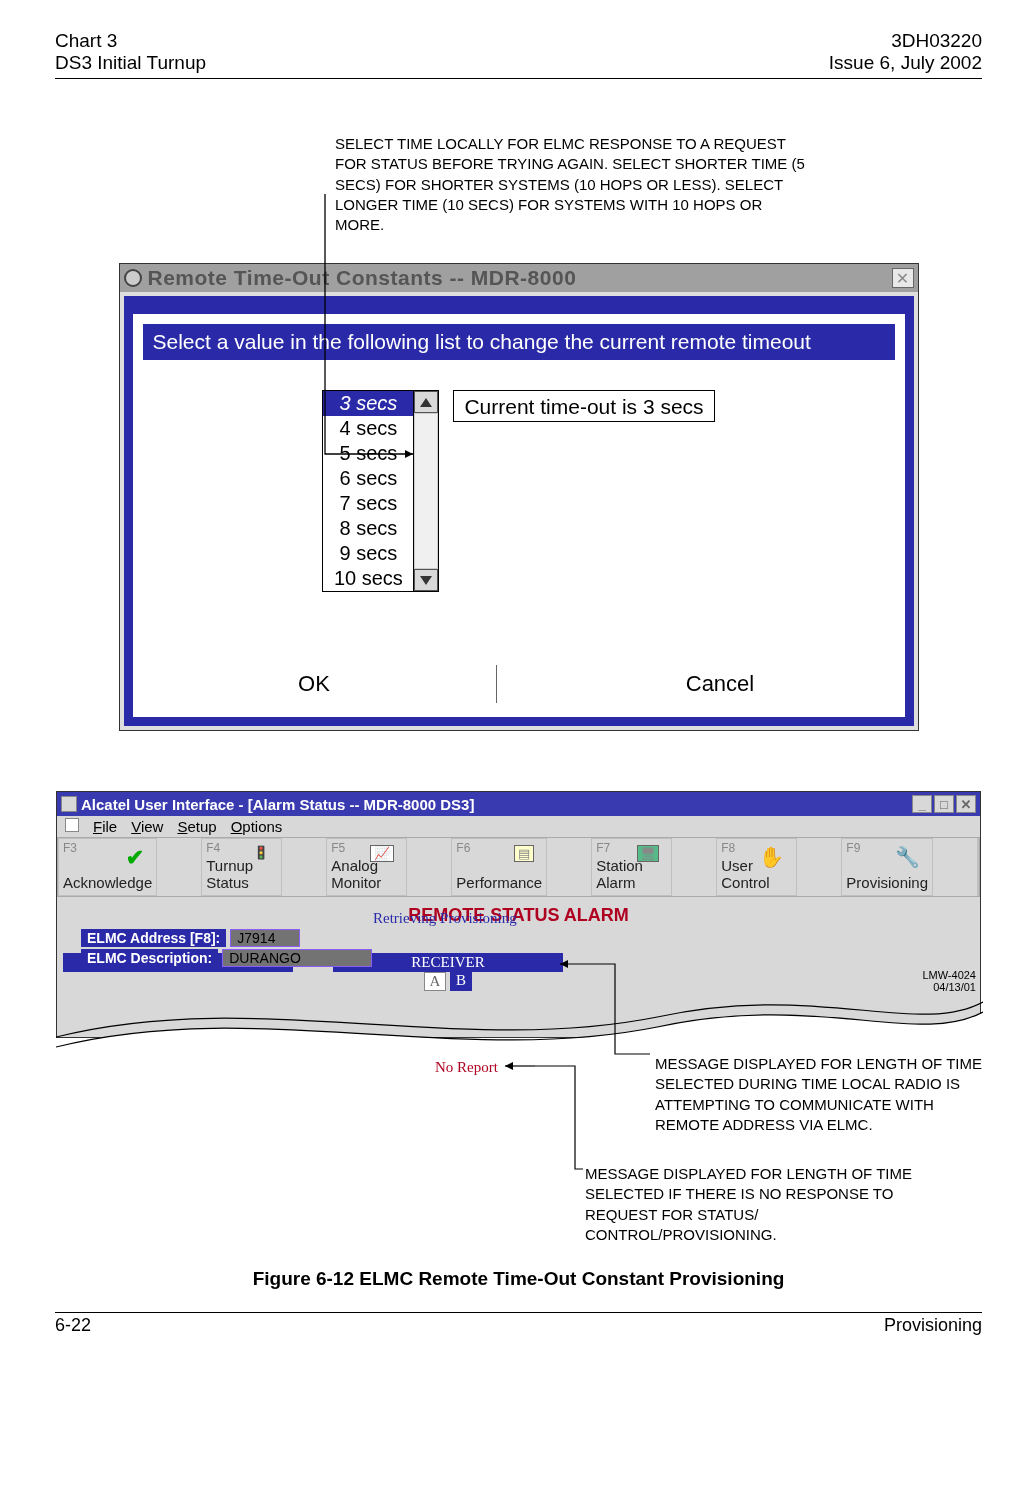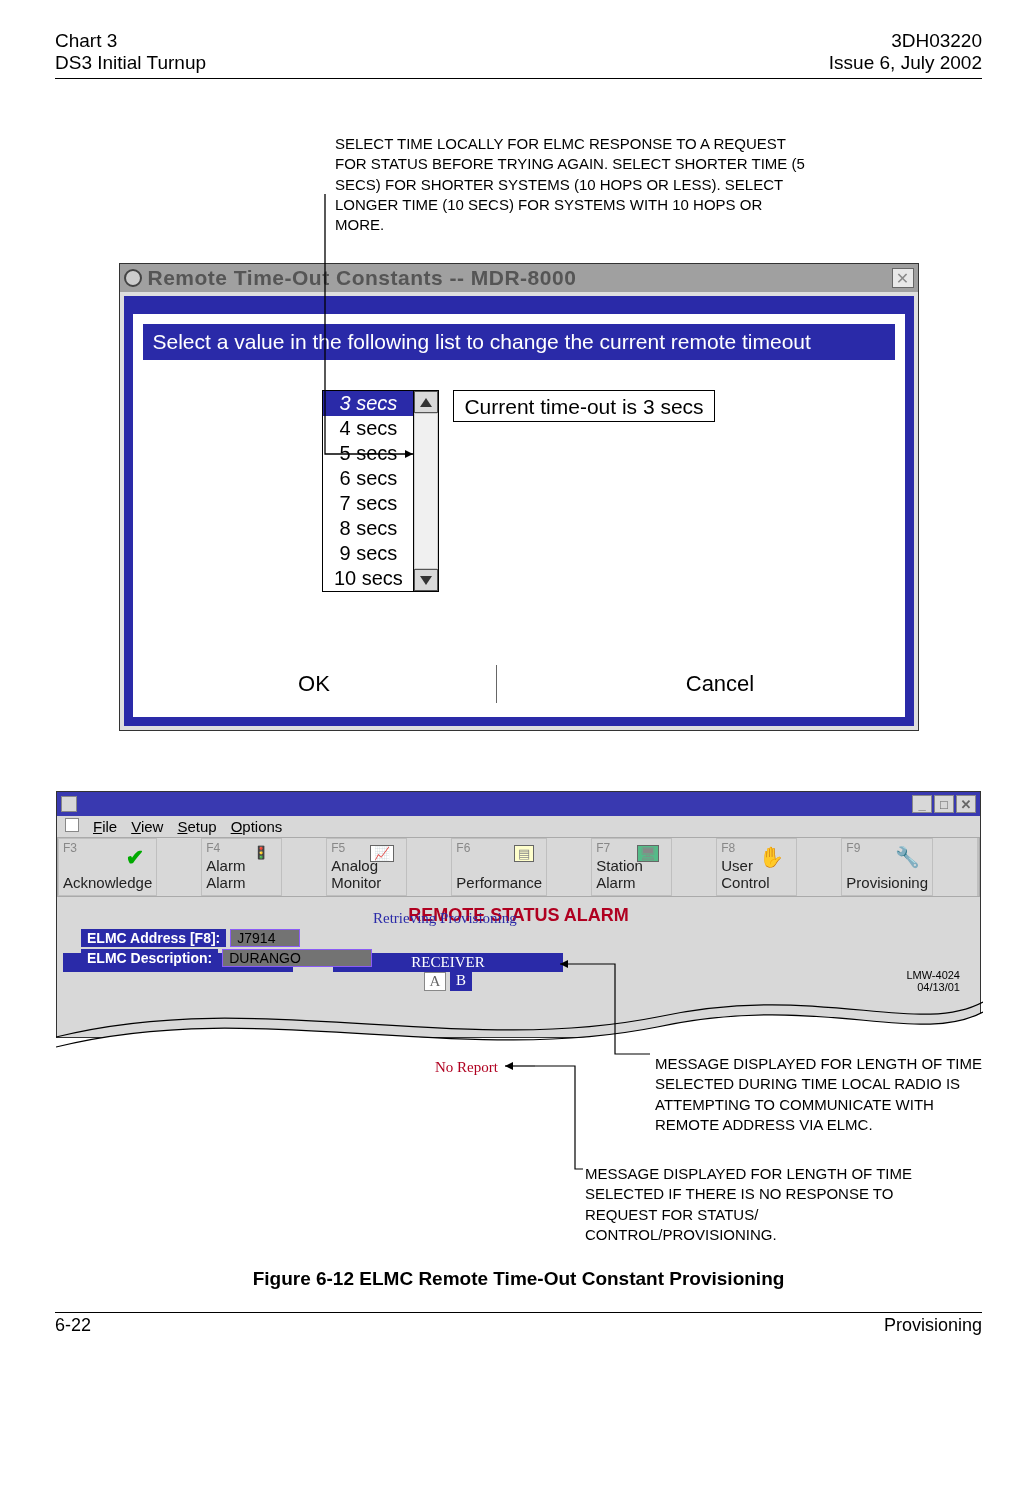--- a/index.html
+++ b/index.html
@@ -46,21 +46,21 @@
   .content2 { background: #d8d8d8; padding: 6px; position: relative; height: 140px; overflow: hidden; }
   .remoteheader { color: #b00020; font-family: Liberation Sans, sans-serif; font-size: 18px; font-weight: bold; text-align: center; margin: 2px 0 4px 0; }
   .elmcrow { display: flex; align-items: center; gap: 4px; margin: 2px 0; }
   .elmcrow .tag { background: #2a2aa8; color: #fff; font-size: 14px; padding: 1px 6px; font-weight: bold; }
   .elmcrow .val { border: 1px solid #8b5cf6; background: #737373; font-size: 14px; padding: 0 6px; min-width: 70px; }
   .retrieving { color: #2a2aa8; font-size: 15px; font-family: Verdana; margin-left: 310px; margin-top: -20px; }
   .txhdr { background: #2a2aa8; color: #fff; font-size: 15px; font-family: Verdana; padding: 1px 0; text-align: center; }
   .ab { display: flex; justify-content: center; gap: 4px; font-family: Verdana; font-size: 15px; }
   .ab .a { background: #fff; border: 1px solid #888; width: 22px; text-align: center; color: #666; }
   .ab .b { background: #2a2aa8; color: #fff; width: 22px; text-align: center; }
-  .lmw { position: absolute; right: 20px; top: 72px; font-size: 11px; text-align: right; line-height: 1.1; }
+  .lmw { position: absolute; right: 4px; top: 72px; font-size: 11px; text-align: right; line-height: 1.1; }
   .noreport { color: #b00020; font-size: 15px; font-family: Verdana; }
 .figrow { margin-top: 230px; text-align: center; font-weight: bold; font-size: 19px; font-family: Arial; }
   .ftr { display: flex; justify-content: space-between; border-top: 1px solid #000; margin-top: 22px; padding-top: 2px; font-size: 18px; }
   .ann { font-size: 15px; line-height: 1.35; }
   .figure-area { position: relative; }
 </style>
 </head>
 <body>
 
 <div class="page">
@@ -122,20 +122,21 @@
     </div>
 
     <svg width="900" height="520" style="position:absolute; left:0; top:0; pointer-events:none;">
       <path d="M 270 60 L 270 320 L 358 320" stroke="#000" fill="none" stroke-width="1.3"></path>
       <polygon points="358,320 350,316 350,324" fill="#000"></polygon>
     </svg>
 
     <div class="window2">
       <div class="tb2">
         <span style="width:16px;height:16px;background:#d8d8d8;border:1px solid #888;margin-right:4px;"></span>
+        <span>Alcatel User Interface - [Alarm Status -- MDR-8000 DS3]</span>
         <span class="spacer"></span>
         <span class="wc">_</span>
         <span class="wc">□</span>
         <span class="wc">✕</span>
       </div>
       <div class="menubar">
         <span style="width:14px;height:14px;border:1px solid #888;background:#fff;"></span>
         <span><u>F</u>ile</span>
         <span><u>V</u>iew</span>
         <span><u>S</u>etup</span>
@@ -143,21 +144,21 @@
       </div>
       <div class="toolbar">
         <div class="tbtn">
           <span class="fk">F3</span>
           <span class="icn" style="color:#0a0;font-size:22px;font-weight:bold;">✔</span>
           <span class="lbl">Acknowledge</span>
         </div>
         <div class="tbtn">
           <span class="fk">F4</span>
           <span class="icn">🚦</span>
-          <span class="lbl">Alarm Alarm</span>
+          <span class="lbl">Turnup Status</span>
         </div>
         <div class="tbtn">
           <span class="fk">F5</span>
           <span class="icn" style="border:1px solid #666;padding:0 3px;background:#fff;">📈</span>
           <span class="lbl">Analog Monitor</span>
         </div>
         <div class="tbtn">
           <span class="fk">F6</span>
           <span class="icn" style="border:1px solid #666;padding:0 3px;background:#ffc;">▤</span>
           <span class="lbl">Performance</span>

